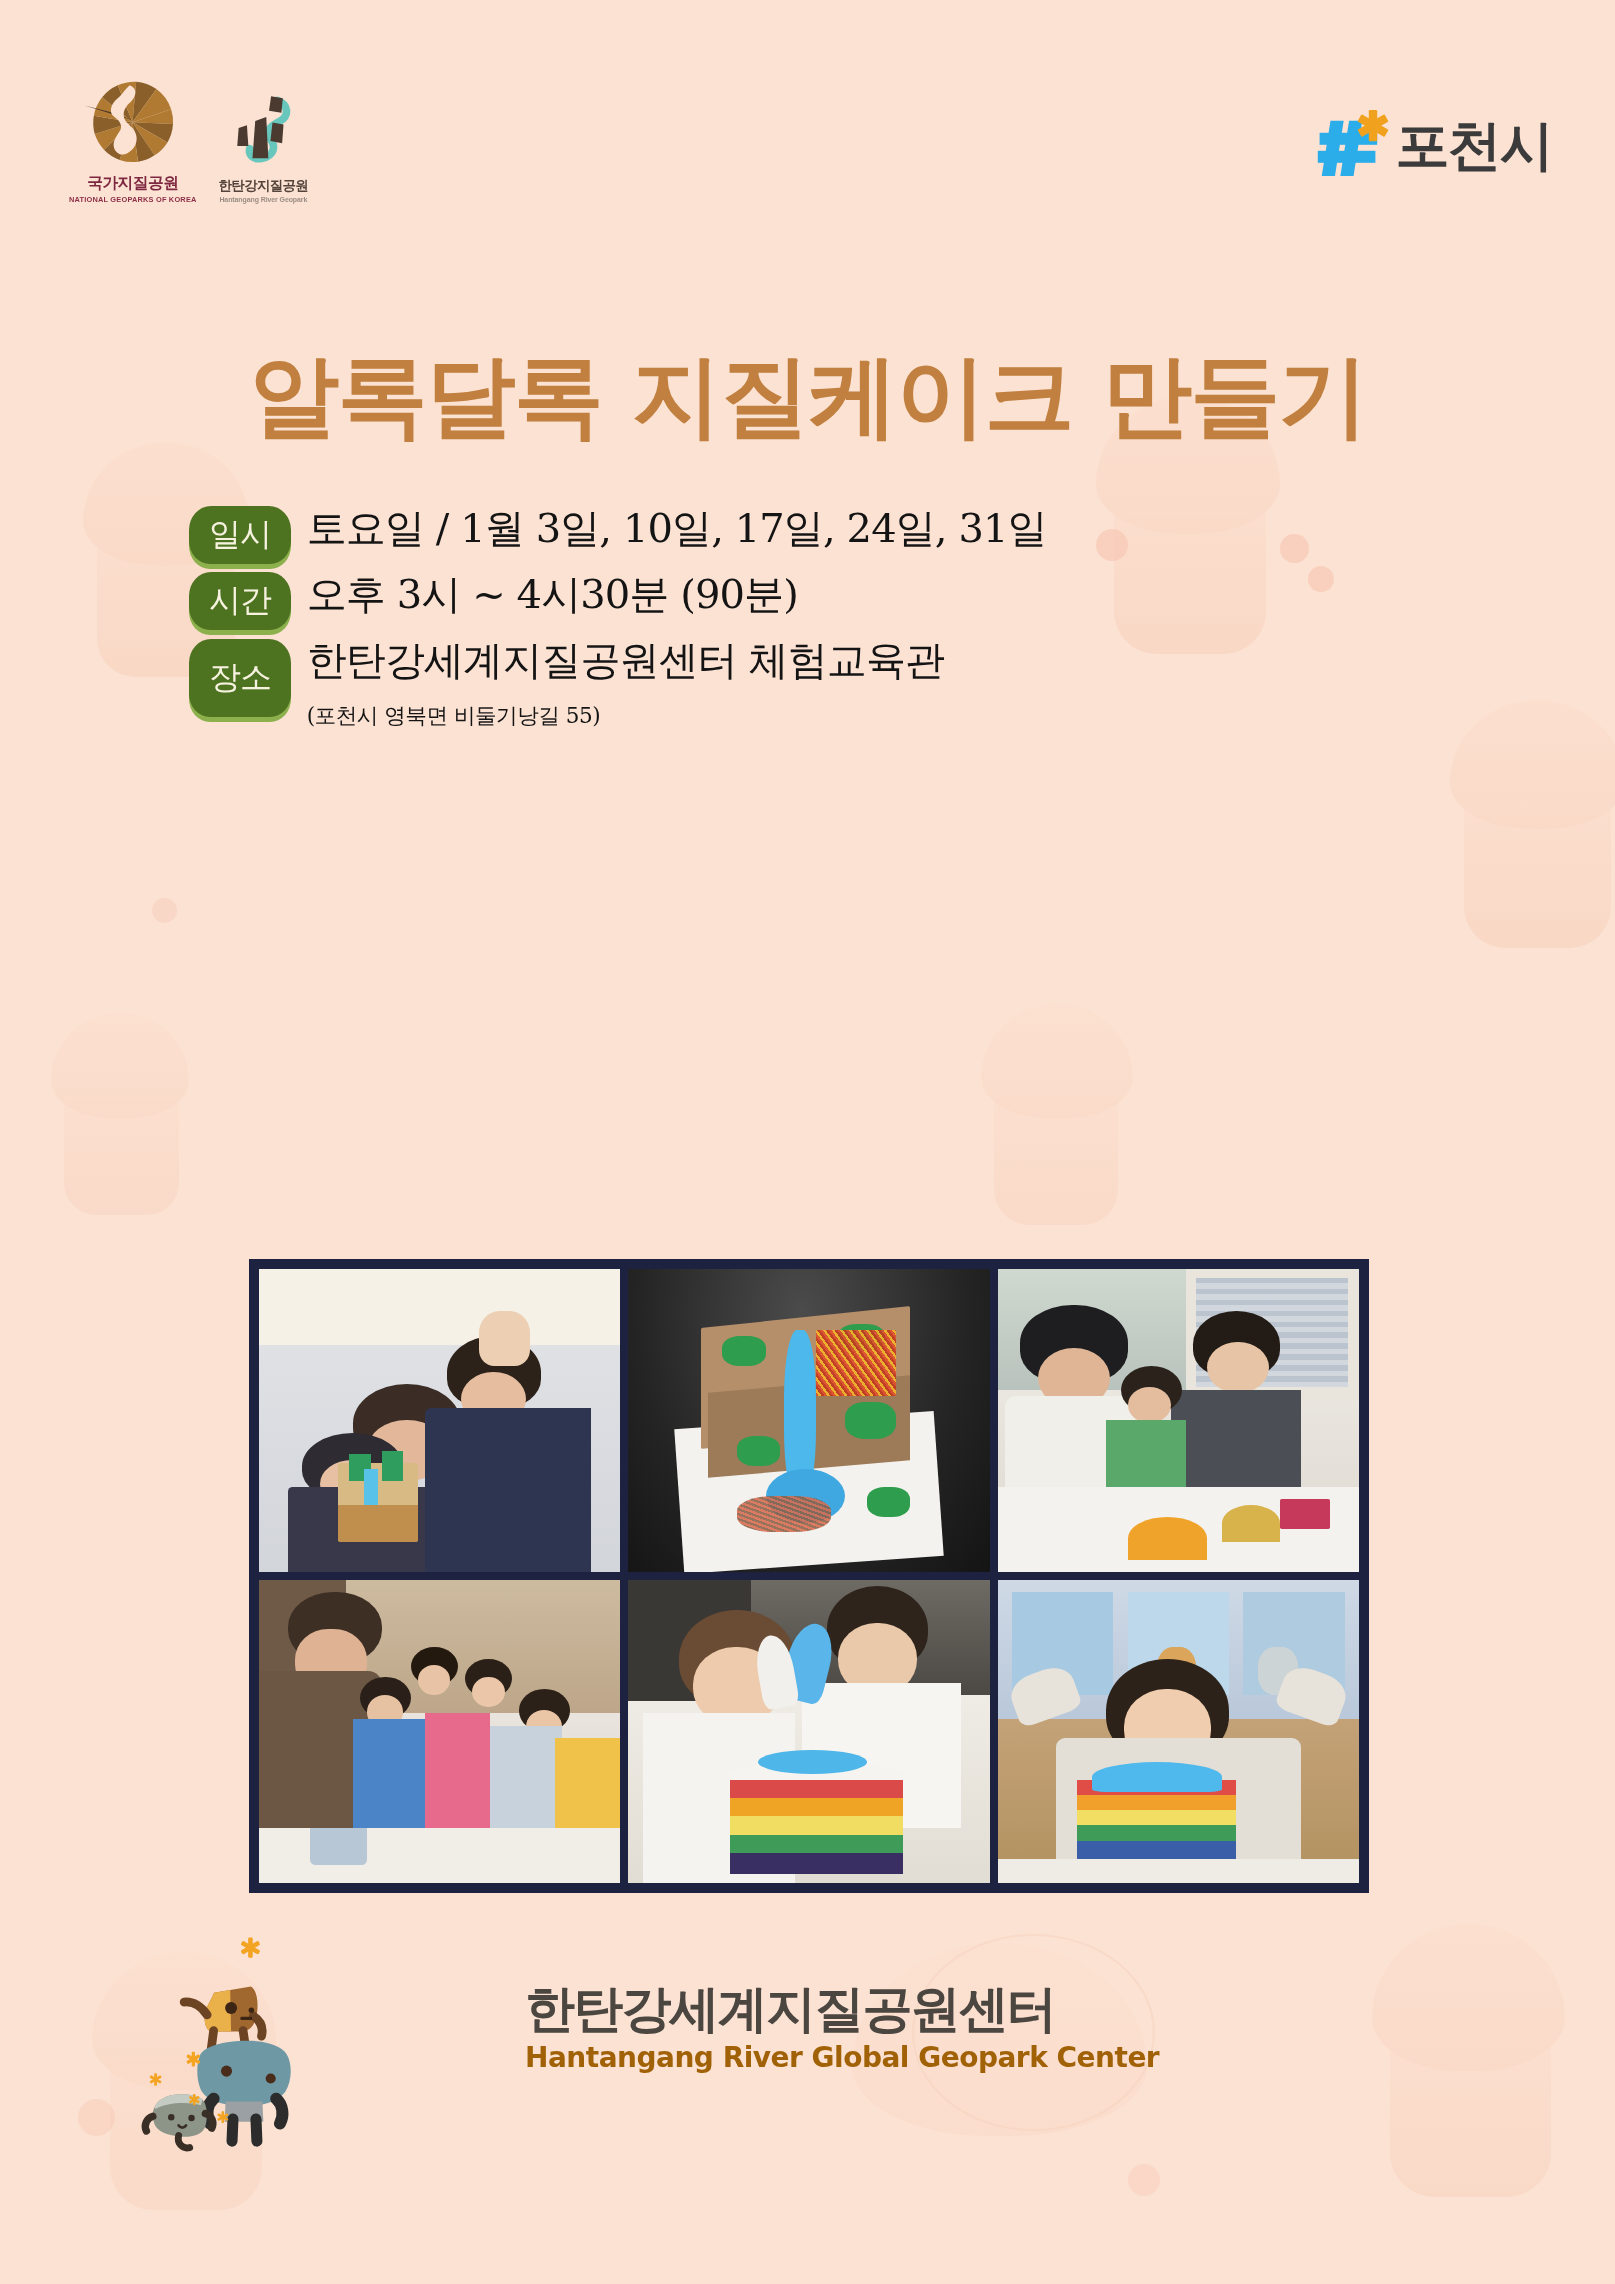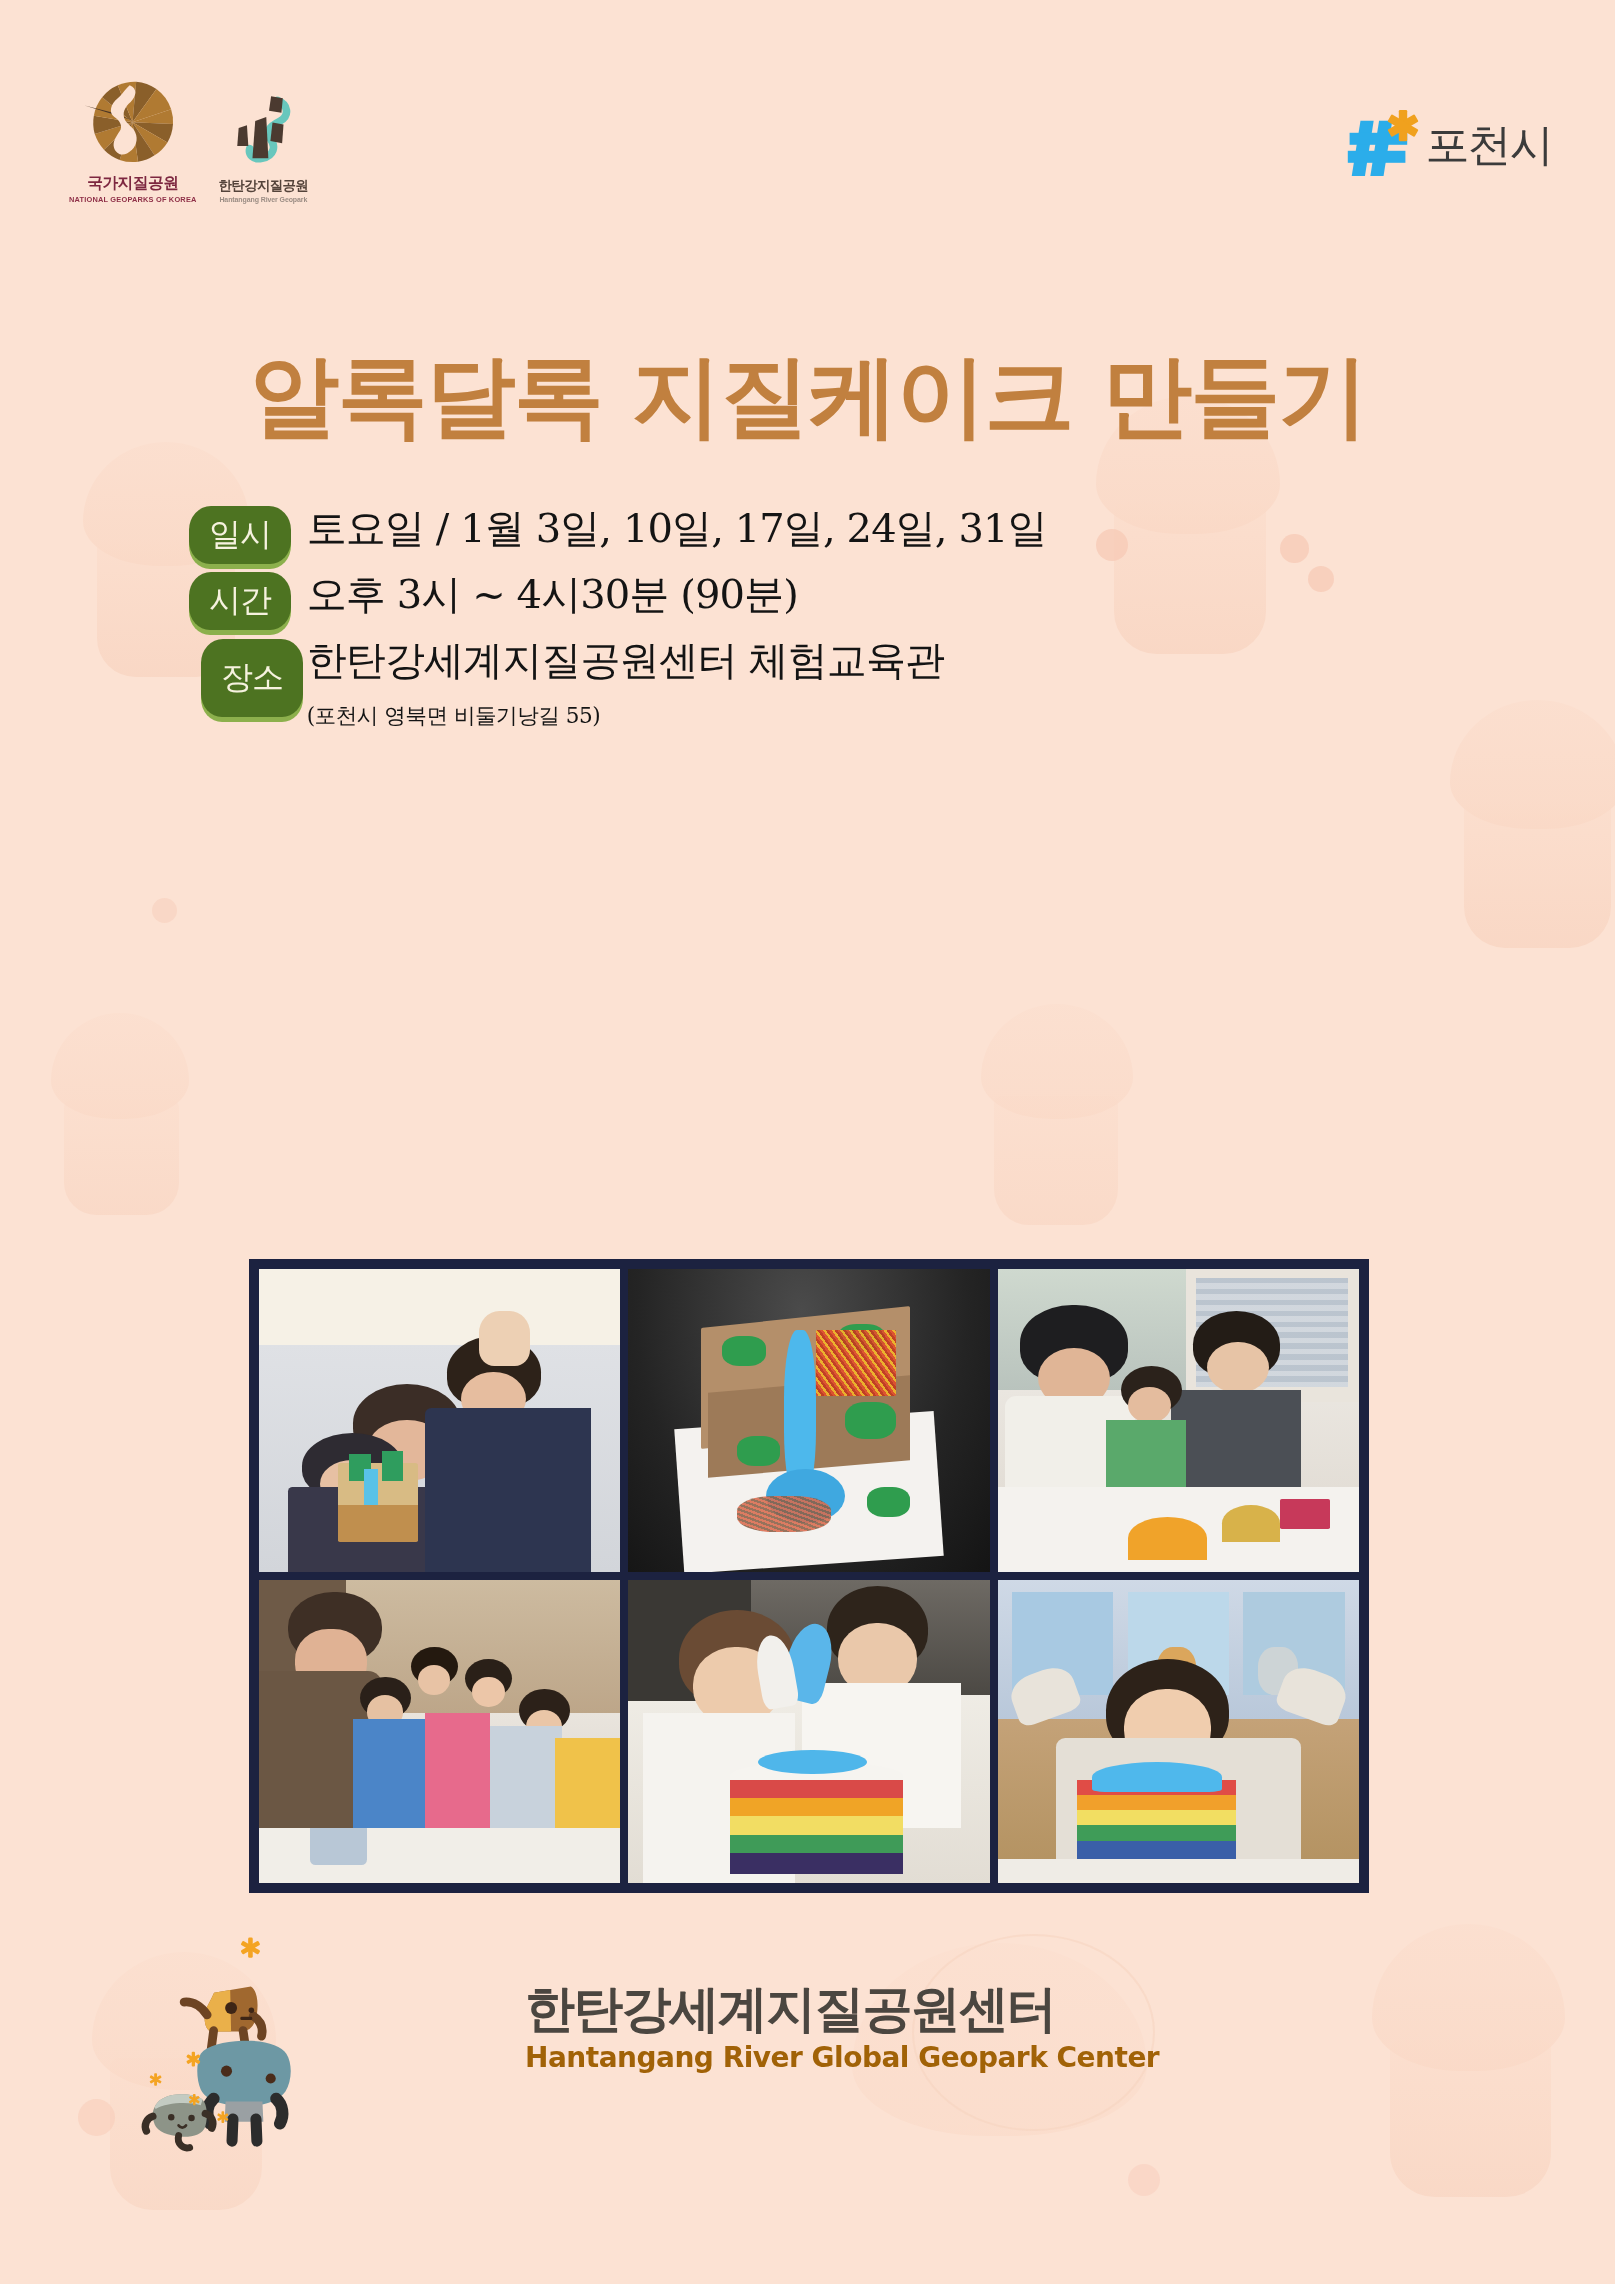--- a/index.html
+++ b/index.html
@@ -94,22 +94,22 @@
   .city-logo {
     position: absolute;
     right: 64px;
     top: 110px;
     display: flex;
     align-items: center;
     gap: 6.4px;
   }
   .city-hash { position: relative; width: 74px; height: 69px; }
   .city-name {
-    font-size: 44px;
-    font-weight: 400;
+    font-size: 54px;
+    font-weight: 700;
     color: #3b3b3b;
     letter-spacing: -1.8px;
     line-height: 1;
   }
 
   
   .poster-title {
     position: absolute;
     top: 291px;
     left: 0;
@@ -150,21 +150,21 @@
     color: #f6f2df;
     font-size: 32px;
     font-weight: 500;
     text-align: center;
     line-height: 1;
     padding: 12px 0 14px;
     letter-spacing: -0.9px;
     box-shadow: 0 5px 0 0 #8cb04c;
     font-family: "DejaVu Sans", "Liberation Sans", sans-serif;
   }
-  .badge.tall { padding: 22px 0 24px; margin-left: 12px; }
+  .badge.tall { padding: 22px 0 24px; }
 
   .row-body {
     flex: 1;
     padding-left: 15.7px;
     padding-top: 0.9px;
   }
   .row-main {
     font-size: 40px;
     color: #141414;
     line-height: 1.08;

